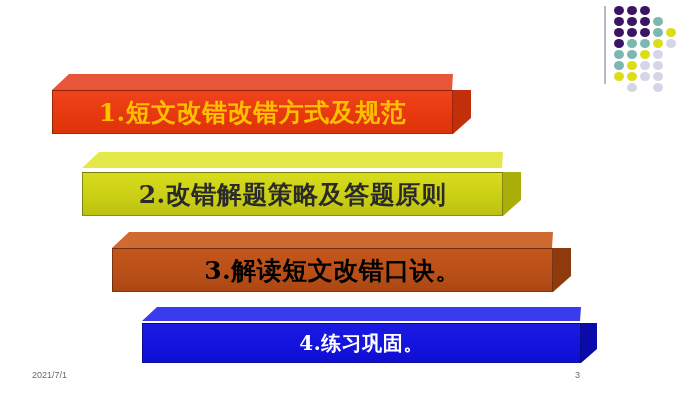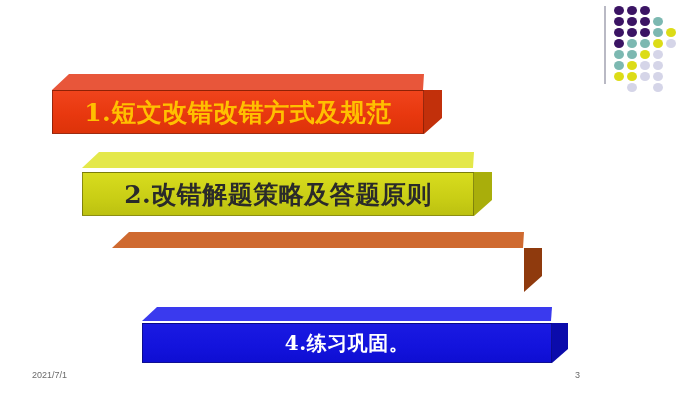--- a/index.html
+++ b/index.html
@@ -13,21 +13,21 @@
 
   .slide{position:absolute;inset:0;background:#fff;overflow:hidden;}
 
   
   .logo{position:absolute;top:4px;left:604px;width:92px;height:88px;}
   .logo-rule{position:absolute;left:0;top:2px;width:2px;height:78px;
              background:#b9b9c4;}
   .dot{position:absolute;width:10px;height:9px;border-radius:50%;}
 
   
-  .box{position:absolute;}
+  .box{position:absolute;padding-left:29px;}
   .box .front{
     position:absolute;left:0;bottom:0;width:100%;height:44px;
     border:1px solid rgba(0,0,0,.35);
     box-sizing:border-box;
     display:flex;align-items:center;justify-content:center;
   }
   .box .top{
     position:absolute;left:0;top:0;width:100%;height:16px;
   }
   .box .side{
@@ -181,20 +181,23 @@
     <div class="side"></div>
     <div class="front">
       <span class="label">2.改错解题策略及答题原则</span>
     </div>
   </div>
 
 
   <div class="box" id="box3">
     <div class="top"></div>
     <div class="side"></div>
+    <div class="front">
+      <span class="label">3.解读短文改错口诀。</span>
+    </div>
   </div>
 
   <div class="box" id="box4">
     <div class="top"></div>
     <div class="side"></div>
     <div class="front">
       <span class="label">4.练习巩固。</span>
     </div>
   </div>
 

